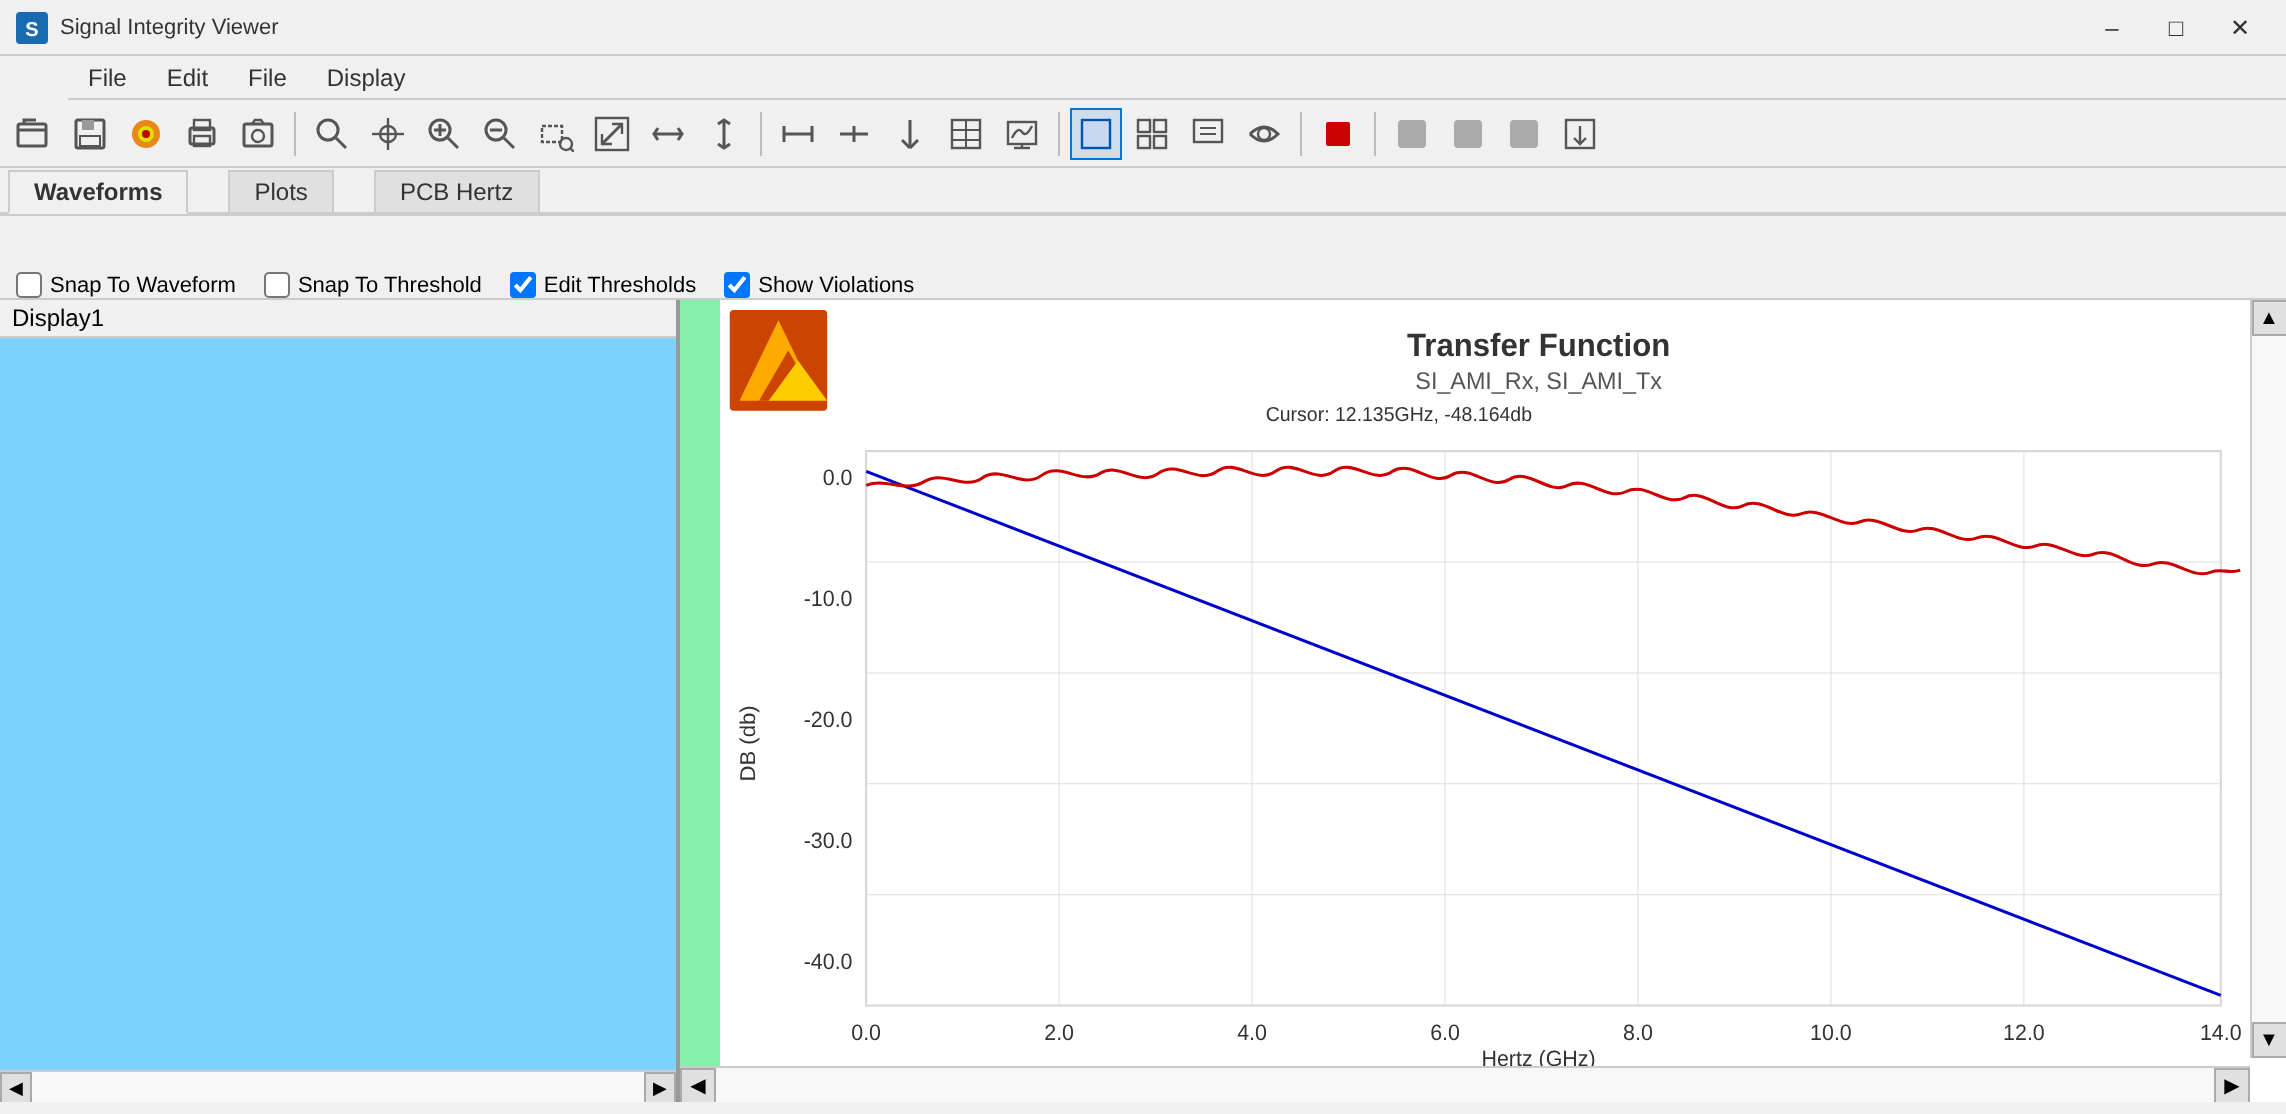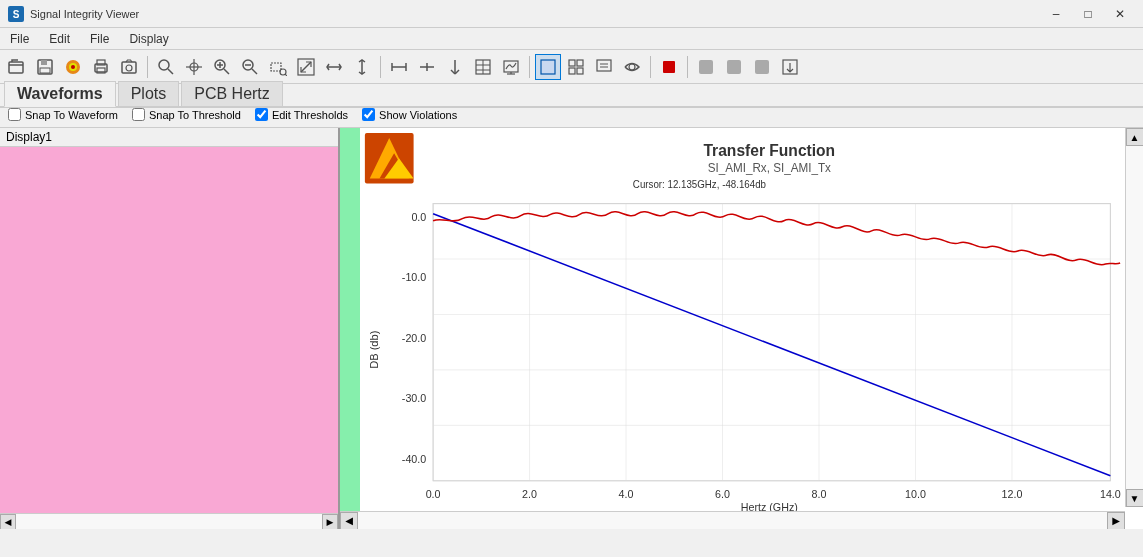--- a/index.html
+++ b/index.html
@@ -27,20 +27,21 @@
       color: #333;
     }
 
     
     .menu-bar {
       background: #f0f0f0;
       height: 22px;
       display: flex;
       align-items: center;
       border-bottom: 1px solid #ccc;
+      margin-left: 34px;
     }
     .menu-item {
       padding: 2px 10px;
       cursor: pointer;
       font-size: 12px;
       color: #333;
       height: 100%;
       display: flex; align-items: center;
     }
 
@@ -75,41 +76,41 @@
       background: #f0f0f0;
       height: 24px;
       display: flex;
       align-items: flex-end;
       border-bottom: 2px solid #ccc;
       padding-left: 4px;
     }
     .tab {
       padding: 3px 12px;
       cursor: pointer;
-      font-size: 16px;
+      font-size: 12px;
       color: #333;
       border: 1px solid #ccc;
       border-bottom: none;
       background: #e0e0e0;
-      margin-right: 2px;
+      margin-right: 20px;
     }
     .tab.active {
       background: #f0f0f0;
       border-bottom: 1px solid #f0f0f0;
       font-weight: bold;
       position: relative;
       top: 1px;
     }
 
     
     .options-bar {
       background: #f0f0f0;
-      height: 20px;
-      display: flex;
-      align-items: flex-start;
+      height: 42px;
+      display: flex;
+      align-items: flex-end;
       padding: 0 8px;
       border-bottom: 1px solid #ccc;
       gap: 14px;
     }
     .checkbox-item {
       display: flex; align-items: center; gap: 4px;
       cursor: pointer; font-size: 11px;
     }
     .checkbox-item input { cursor: pointer; }
     .mask-offset {
@@ -129,21 +130,21 @@
     .main-content {
       display: flex;
       height: calc(557px - 28px - 22px - 34px - 24px - 26px - 22px);
       background: #f0f0f0;
     }
 
     
     .left-panel {
       width: 340px;
       border-right: 2px solid #999;
-      background: #f9a8d4;
+      background: #7dd3fc;
       display: flex;
       flex-direction: column;
       overflow: hidden;
     }
     .display-label {
       background: #f0f0f0;
       border-bottom: 1px solid #ccc;
       padding: 2px 6px;
       font-size: 12px;
       font-weight: normal;

